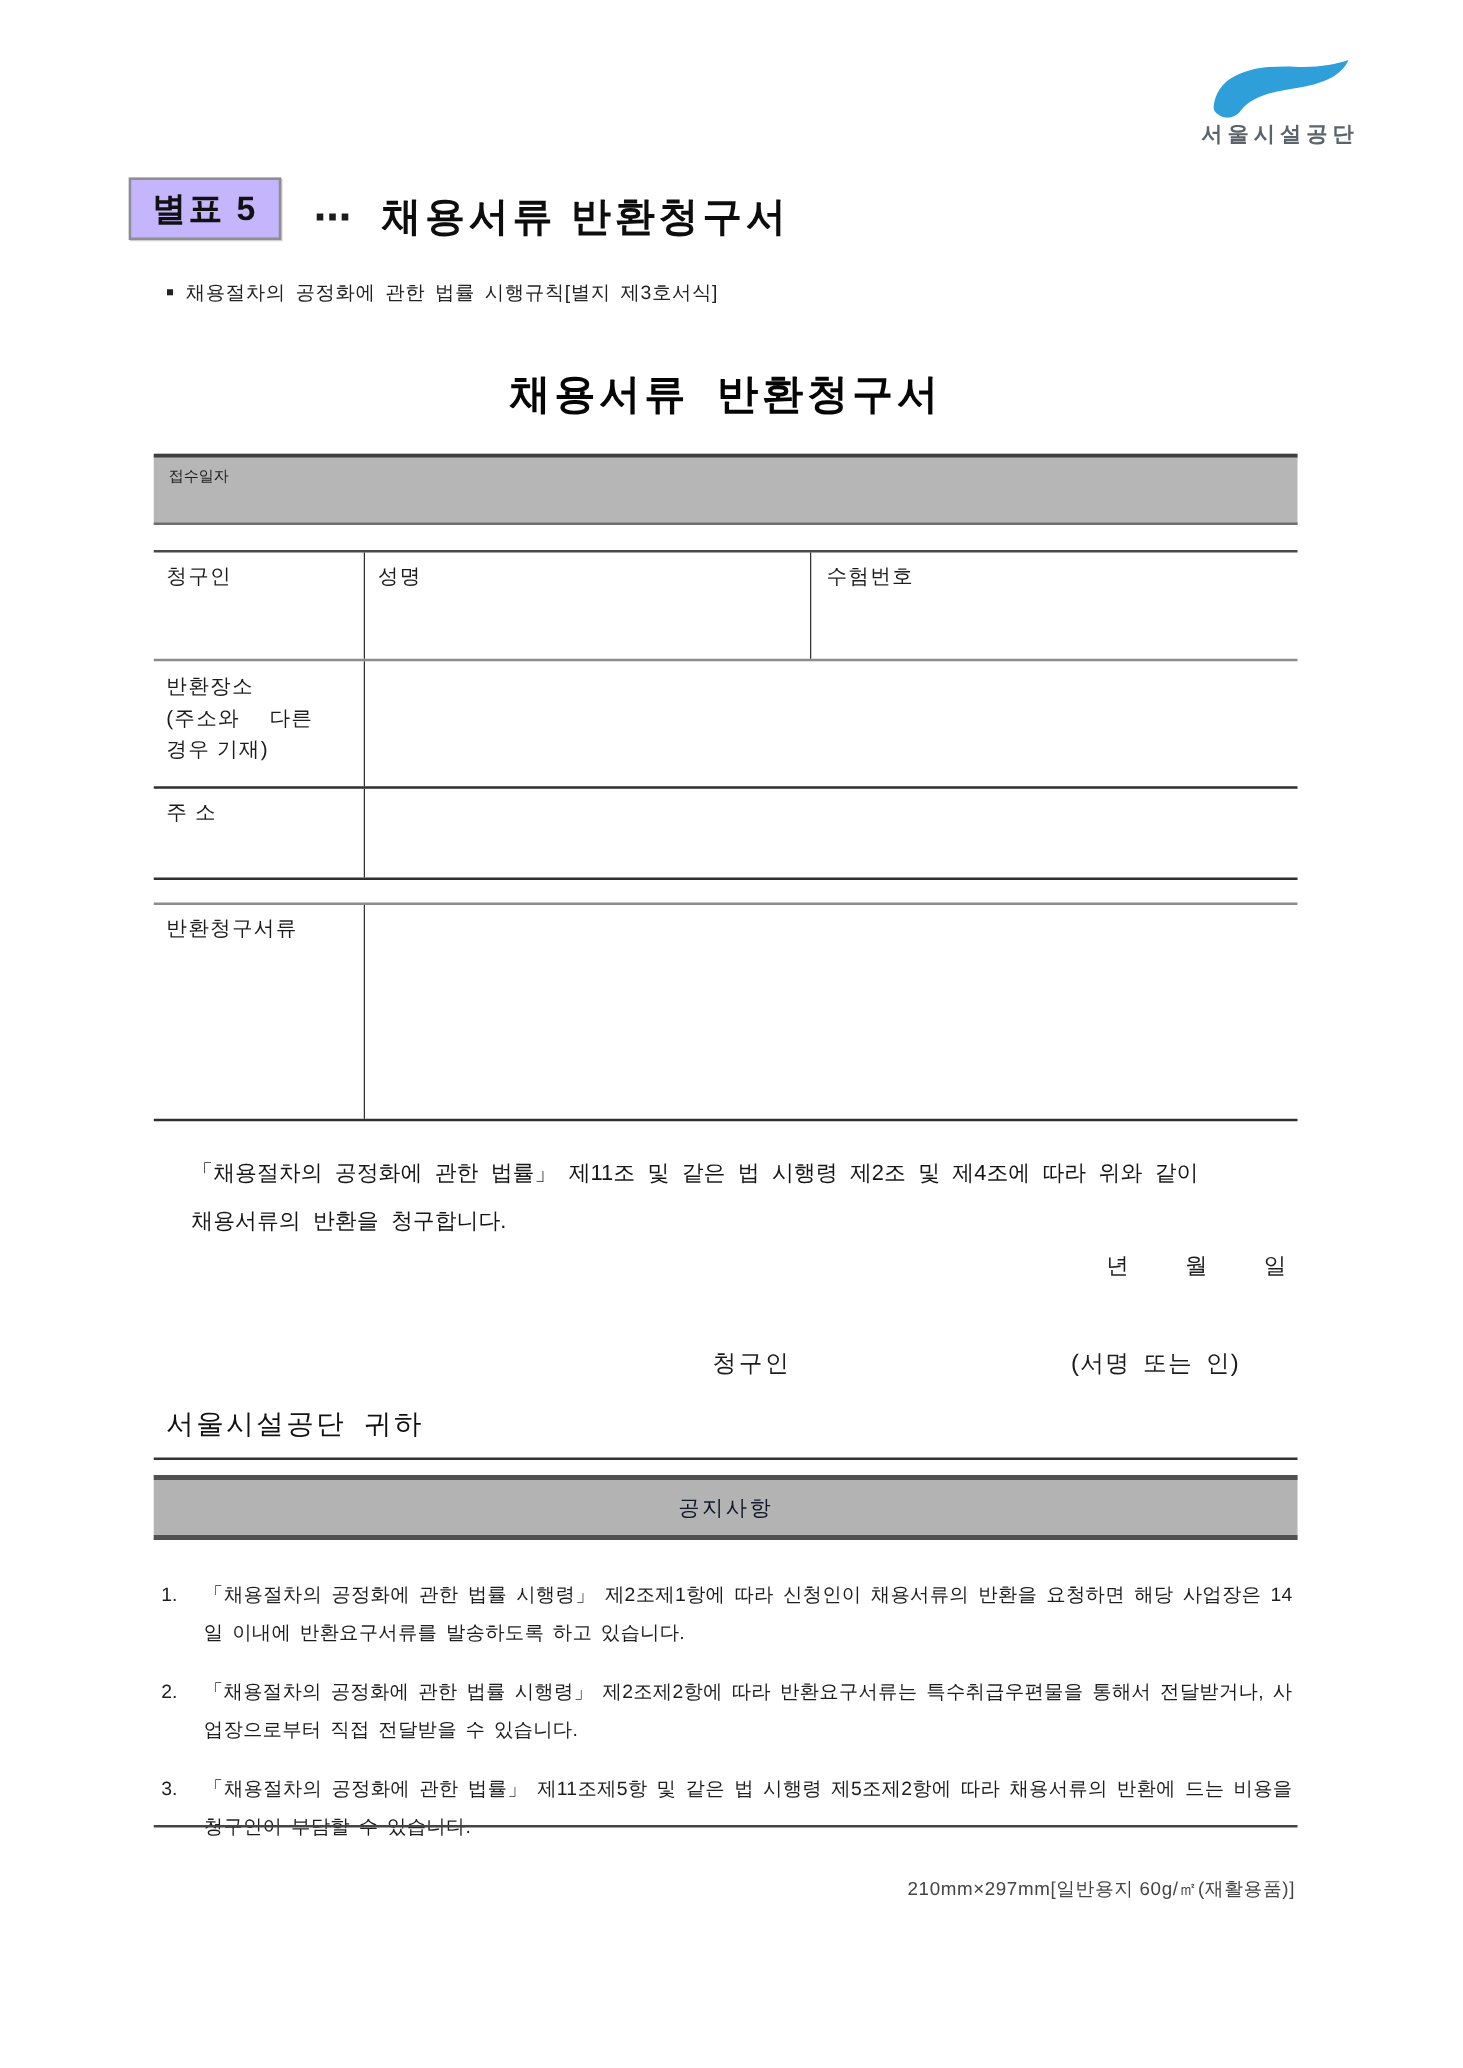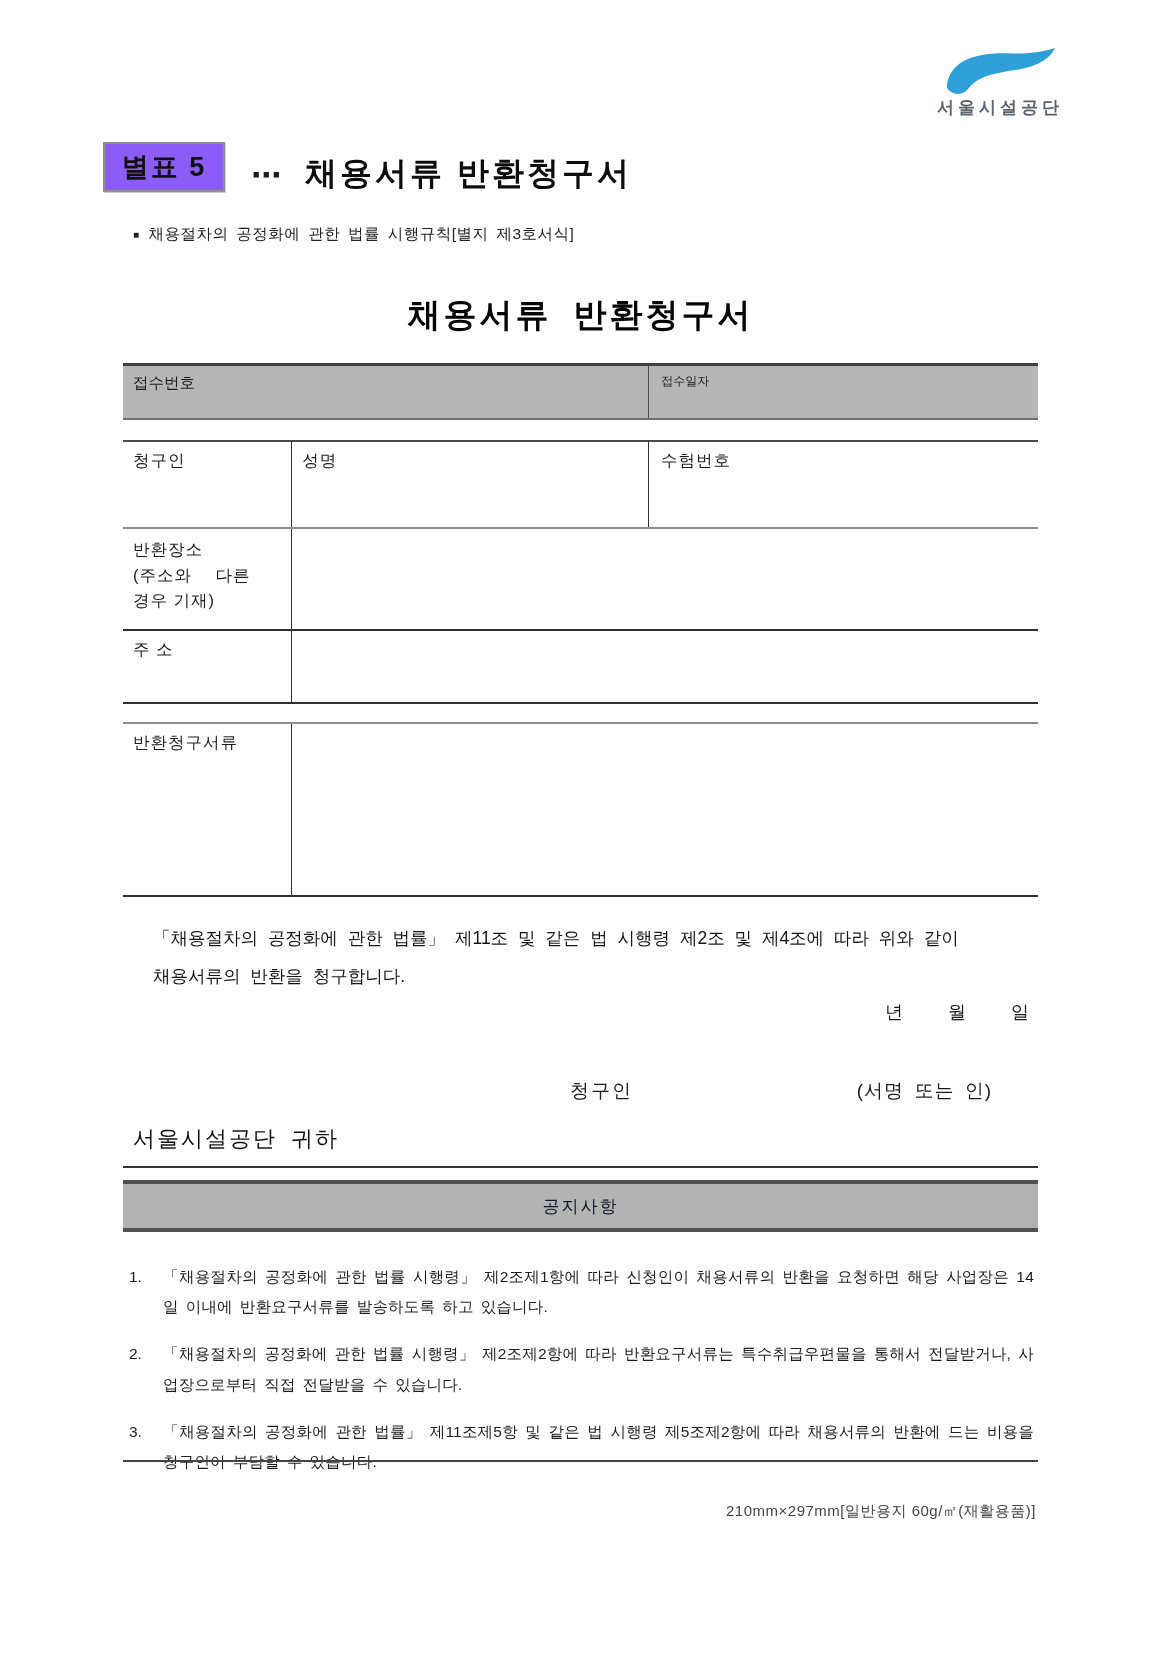--- a/index.html
+++ b/index.html
@@ -1,27 +1,27 @@
 <!DOCTYPE html>
 <html><head>
 <meta charset="utf-8">
 <style>
   * { margin:0; padding:0; box-sizing:border-box; }
   html,body { background:#ffffff; }
   body { font-family:"Liberation Sans","DejaVu Sans",sans-serif; color:#1c1c1c; }
   .page { position:relative; width:1170px; height:1654px; background:#ffffff; overflow:hidden; }
 
   
-  .logo { position:absolute; top:48px; right:100px; width:140px; text-align:center; }
+  .logo { position:absolute; top:48px; right:76px; width:140px; text-align:center; }
   .logo svg { display:block; width:118px; height:52px; margin:0 auto; }
   .logo-text { font-size:17px; font-weight:bold; letter-spacing:4px; color:#5c636b; margin-top:-4px; white-space:nowrap; }
 
   
   .header-row { position:absolute; top:138px; left:103px; display:flex; align-items:center; }
-  .badge { width:122px; height:50px; border:2px solid #8f8f8f; background:#8b5cf6; display:flex; align-items:center; justify-content:center; font-size:27px; font-weight:800; letter-spacing:2px; color:#111; box-shadow:1px 1px 0 #cfcfcf; }
+  .badge { width:122px; height:50px; border:2px solid #8f8f8f; background:#c4b5fd; display:flex; align-items:center; justify-content:center; font-size:27px; font-weight:800; letter-spacing:2px; color:#111; box-shadow:1px 1px 0 #cfcfcf; }
   .header-dots { font-size:30px; font-weight:700; margin:14px 0 0 26px; letter-spacing:2px; }
   .header-title { font-size:32px; font-weight:800; letter-spacing:3px; margin:14px 0 0 22px; color:#0d0d0d; white-space:nowrap; }
 
   .law-ref { position:absolute; top:224px; left:133px; display:flex; align-items:center; gap:9px; font-size:15.5px; color:#222; letter-spacing:0.5px; word-spacing:3px; }
   .law-ref .marker { font-size:10px; line-height:1; }
 
   .content { position:absolute; left:123px; width:915px; top:0; height:100%; }
 
   .form-title { position:absolute; top:293px; width:100%; text-align:center; font-size:33px; font-weight:900; letter-spacing:3px; word-spacing:10px; color:#050505; }
 
@@ -92,21 +92,20 @@
   <div class="law-ref">
     <span class="marker">■</span>
     <span>채용절차의 공정화에 관한 법률 시행규칙[별지 제3호서식]</span>
   </div>
 
   <div class="content">
 
     <div class="form-title">채용서류 반환청구서</div>
 
     <div class="receipt-row">
-      <div class="receipt-cell-no">접수번호</div>
       <div class="receipt-cell-date">접수일자</div>
     </div>
 
     <div class="main-table">
       <div class="mt-row mt-row1">
         <div class="cell-label">청구인</div>
         <div class="cell-mid">성명</div>
         <div class="cell-last">수험번호</div>
       </div>
       <div class="mt-row mt-row3">

